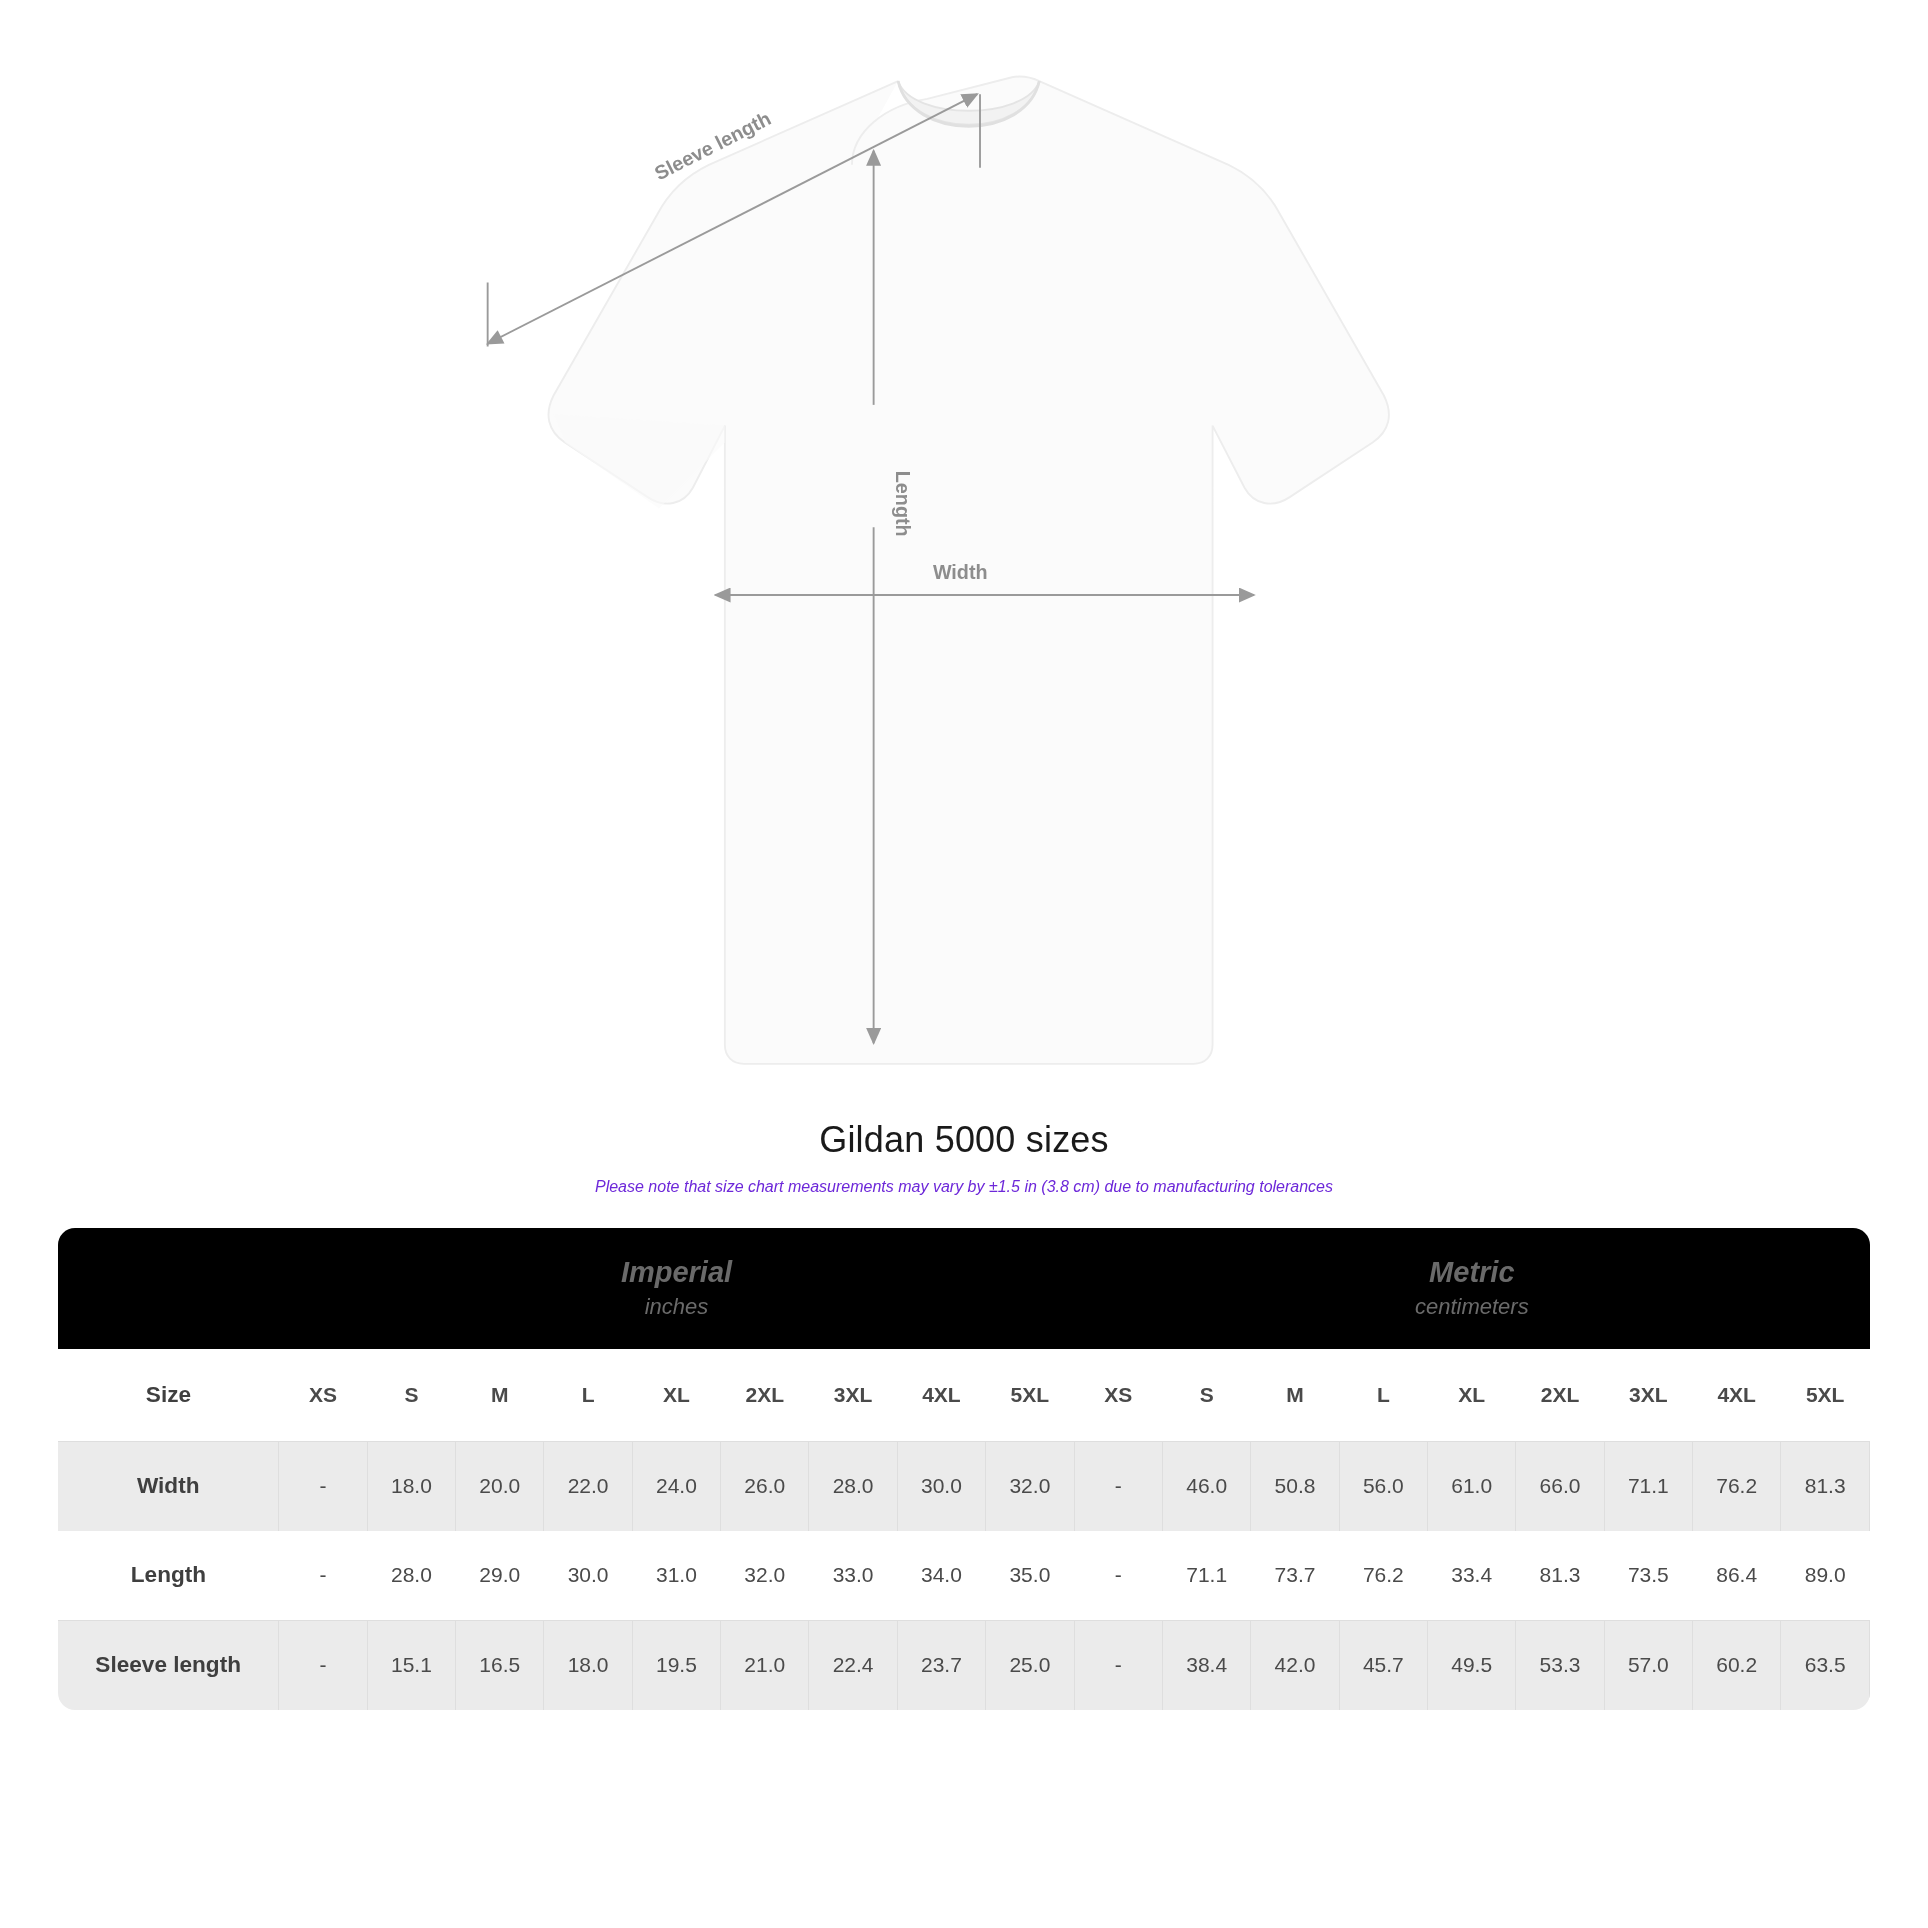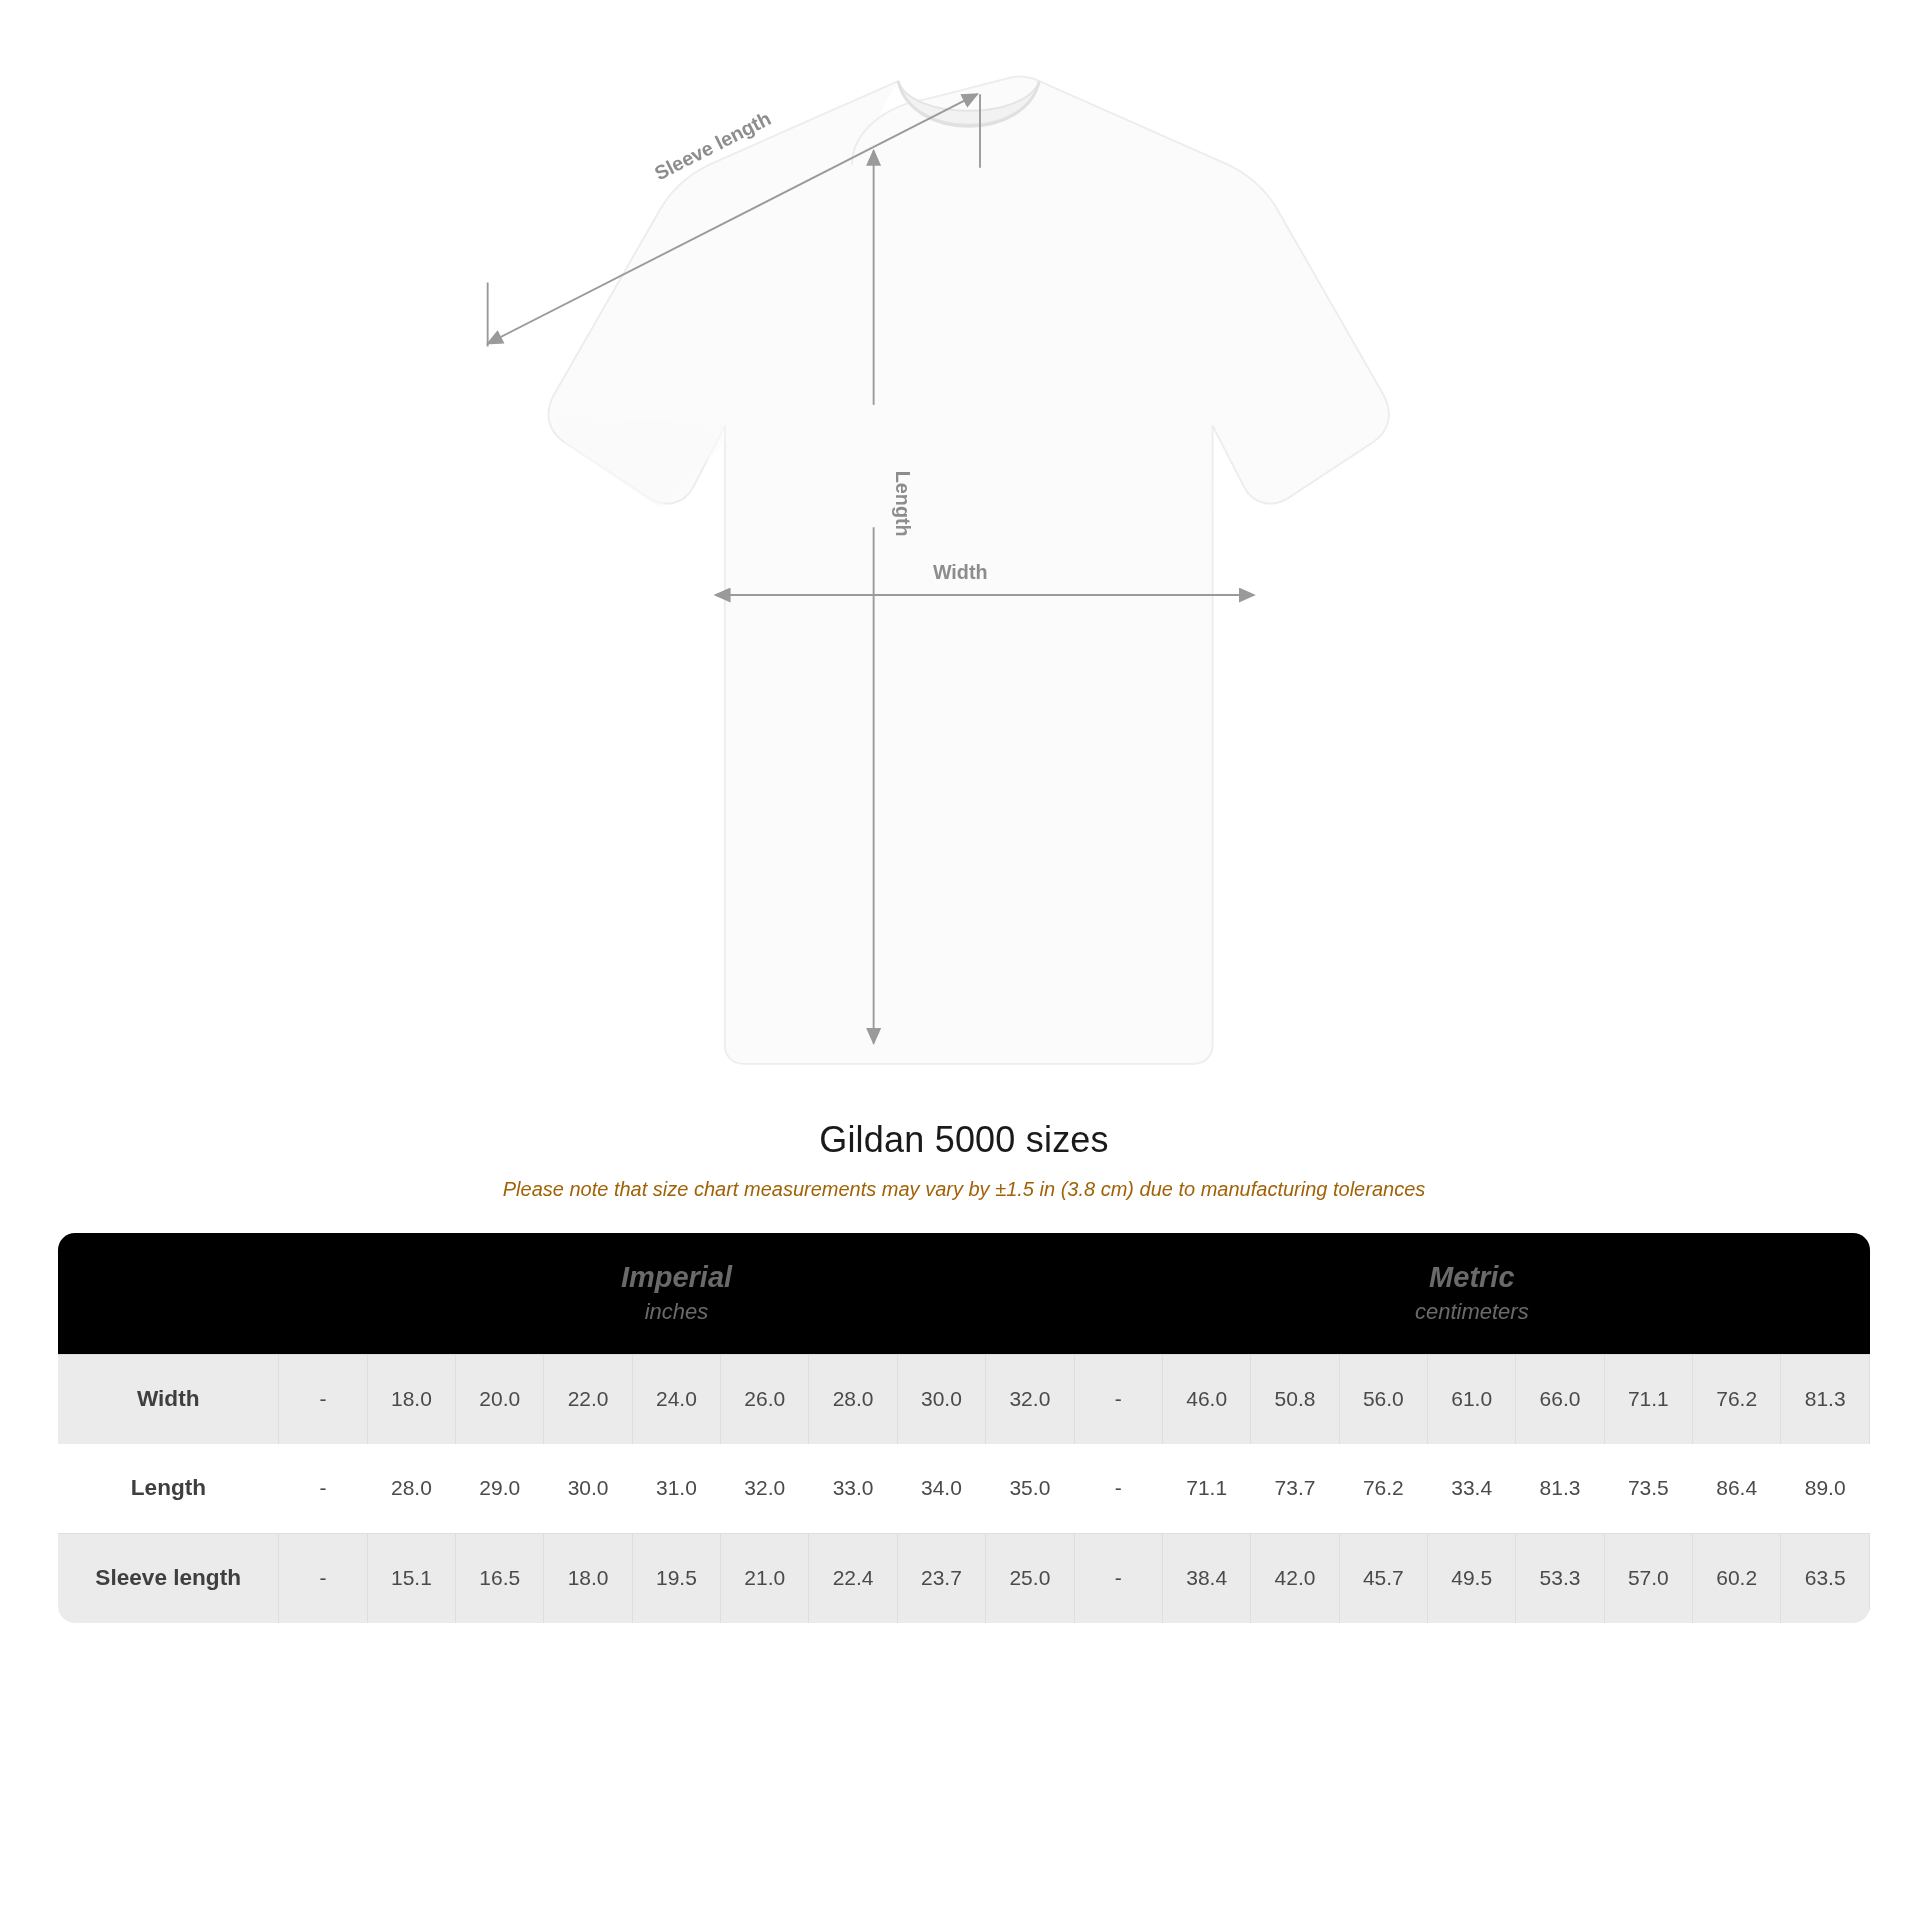--- a/index.html
+++ b/index.html
@@ -39,23 +39,23 @@
     text-align: center;
     margin-top: 7.5px;
   }
   .chart-title {
     font-size: 36px;
     font-weight: normal;
     color: #1a1a1a;
     letter-spacing: 0.2px;
   }
   .chart-note {
-    font-size: 20px;
+    font-size: 16px;
     font-style: italic;
-    color: #a16207;
+    color: #6d28d9;
     margin-top: 17px;
   }
 
   
   .table-wrap {
     margin: 32px 58px 0 58px;
     border-radius: 17px;
     overflow: hidden;
   }
   table.size-table {
@@ -242,20 +242,41 @@
             <td></td>
             <td colspan="9">
               <div class="unit-name">Imperial</div>
               <div class="unit-sub">inches</div>
             </td>
             <td colspan="9">
               <div class="unit-name">Metric</div>
               <div class="unit-sub">centimeters</div>
             </td>
           </tr>
+          <tr class="size-row">
+            <td class="rowlabel">Size</td>
+            <td>XS</td>
+            <td>S</td>
+            <td>M</td>
+            <td>L</td>
+            <td>XL</td>
+            <td>2XL</td>
+            <td>3XL</td>
+            <td>4XL</td>
+            <td>5XL</td>
+            <td>XS</td>
+            <td>S</td>
+            <td>M</td>
+            <td>L</td>
+            <td>XL</td>
+            <td>2XL</td>
+            <td>3XL</td>
+            <td>4XL</td>
+            <td>5XL</td>
+          </tr>
           <tr class="data-row shaded">
             <td class="rowlabel">Width</td>
             <td>-</td>
             <td>18.0</td>
             <td>20.0</td>
             <td>22.0</td>
             <td>24.0</td>
             <td>26.0</td>
             <td>28.0</td>
             <td>30.0</td>

